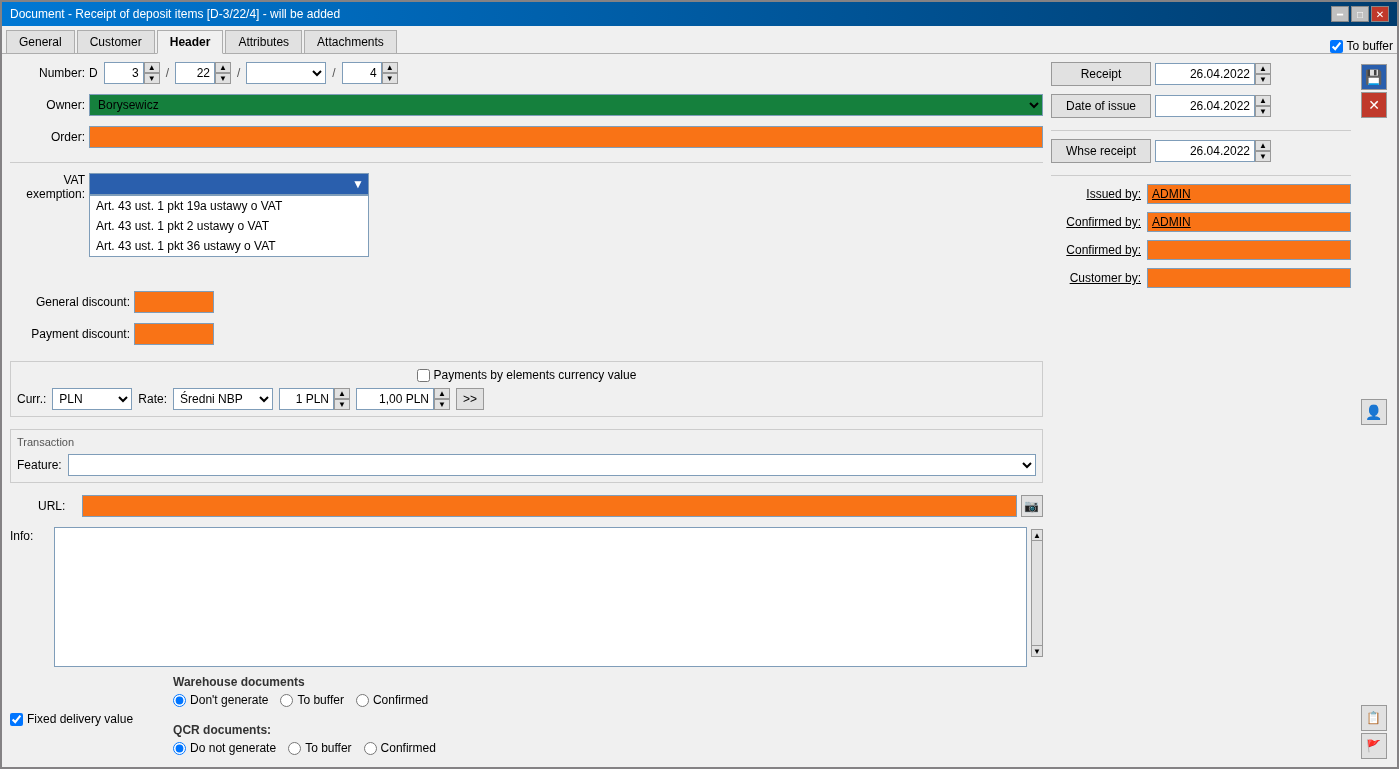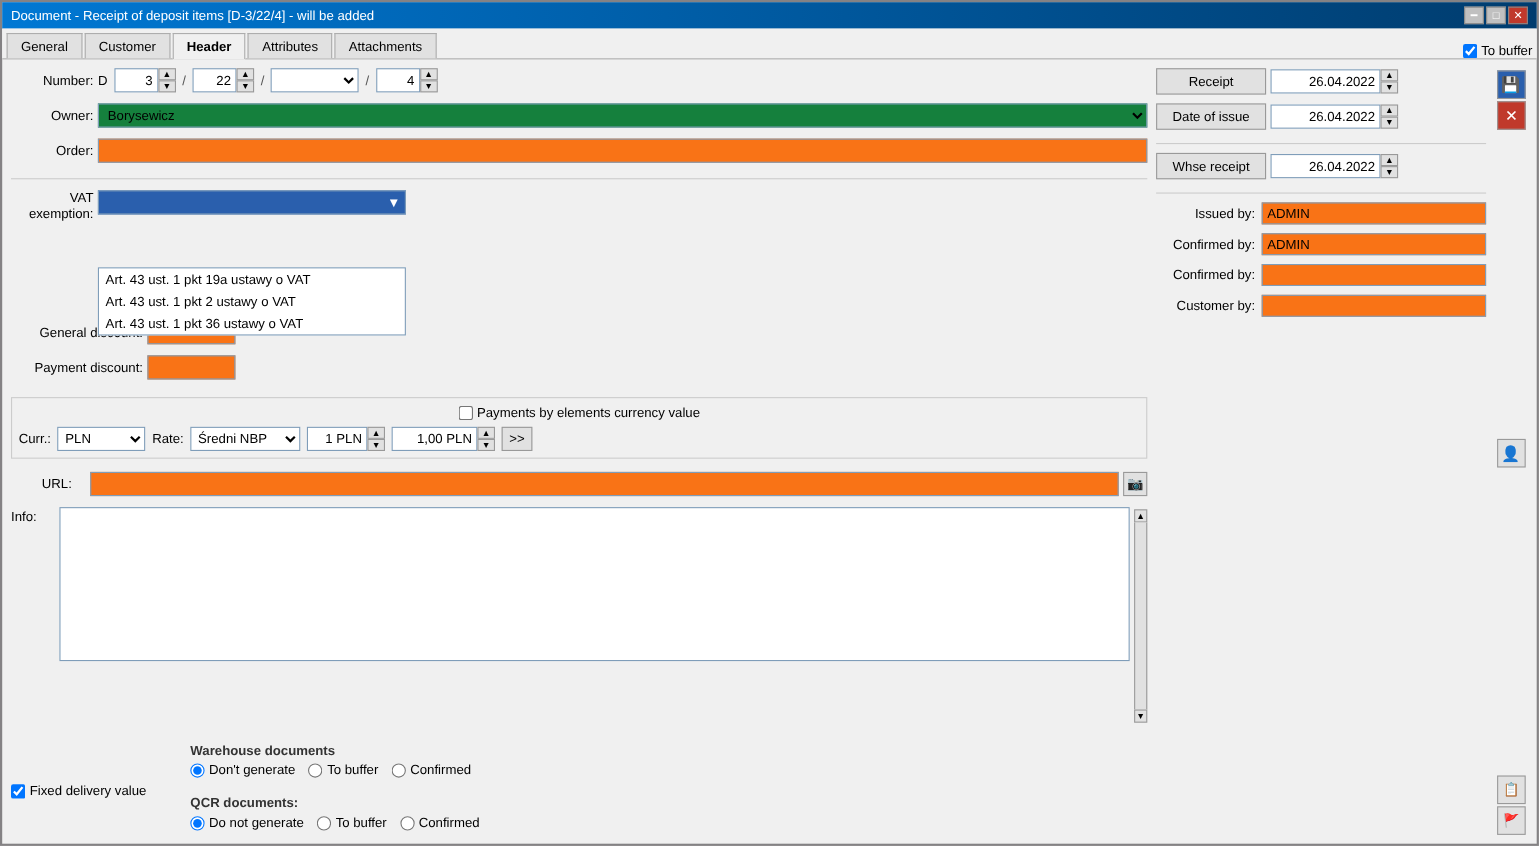--- a/index.html
+++ b/index.html
@@ -25,26 +25,26 @@
     select { height: 22px; border: 1px solid #7f9db9; background: white; padding: 2px; }
     .spin-field { display: flex; align-items: center; }
     .spin-field input { width: 40px; height: 22px; border: 1px solid #7f9db9; background: white; padding: 2px 4px; text-align: right; }
     .spin-btns { display: flex; flex-direction: column; }
     .spin-btns button { width: 16px; height: 11px; border: 1px solid #999; background: #e1e1e1; padding: 0; font-size: 8px; cursor: pointer; line-height: 1; display: flex; align-items: center; justify-content: center; }
     .separator { color: #555; margin: 0 2px; }
     .owner-select { flex: 1; height: 22px; border: 1px solid #7f9db9; background: #15803d; padding: 2px 4px; }
     .vat-row { display: flex; align-items: flex-start; gap: 4px; margin-bottom: 4px; }
     .vat-dropdown-container { position: relative; width: 280px; }
     .vat-select-header { width: 100%; height: 22px; border: 1px solid #7f9db9; background: #2a5fad; color: white; padding: 2px 4px; display: flex; align-items: center; justify-content: space-between; cursor: pointer; }
-    .vat-dropdown-list { position: absolute; top: 22px; left: 0; width: 100%; background: white; border: 1px solid #7f9db9; z-index: 10; margin-top: 48px; }
+    .vat-dropdown-list { position: absolute; top: 22px; left: 0; width: 100%; background: white; border: 1px solid #7f9db9; z-index: 10; }
     .vat-dropdown-item { padding: 3px 6px; cursor: pointer; }
     .receipt-btn { width: 100px; height: 24px; border: 1px solid #999; background: #e1e1e1; padding: 0 8px; cursor: pointer; text-align: center; }
     .date-row { display: flex; align-items: center; gap: 4px; margin-bottom: 4px; }
     .date-input { width: 130px; height: 22px; border: 1px solid #7f9db9; background: white; padding: 2px 4px; }
-    .right-panel-row { display: flex; align-items: center; gap: 6px; margin-bottom: 4px; }
+    .right-panel-row { display: flex; align-items: center; gap: 6px; margin-bottom: 4px; text-decoration: underline; }
     .rp-label { width: 90px; text-align: right; flex-shrink: 0; }
     .rp-value { flex: 1; height: 20px; border: 1px solid #7f9db9; background: white; padding: 2px 4px; }
     .currency-section { border: 1px solid #ccc; padding: 6px; margin-bottom: 6px; }
     .payments-checkbox { display: flex; align-items: center; gap: 4px; justify-content: center; margin-bottom: 6px; }
     .curr-row { display: flex; align-items: center; gap: 6px; }
     .transaction-section { border: 1px solid #ccc; padding: 6px; margin-bottom: 6px; }
     .transaction-title { font-size: 11px; color: #555; margin-bottom: 6px; }
     .feature-row { display: flex; align-items: center; gap: 6px; }
     .feature-select { flex: 1; height: 22px; border: 1px solid #7f9db9; background: white; }
     .url-row { display: flex; align-items: center; gap: 4px; margin-bottom: 4px; }
@@ -189,20 +189,29 @@
             <input type="text" value="1,00 PLN" style="width: 78px;">
             <div class="spin-btns">
                 <button>▲</button>
                 <button>▼</button>
               </div>
           </div>
           <button style="height:22px; border:1px solid #999; background:#e1e1e1; padding:0 6px; cursor:pointer;">&gt;&gt;</button>
         </div>
       </div>
 
+      <div class="transaction-section">
+        <div class="transaction-title">Transaction</div>
+        <div class="feature-row">
+          <span>Feature:</span>
+          <select class="feature-select">
+            <option value=""></option>
+          </select>
+        </div>
+      </div>
 
       <div class="url-row">
         <span style="width:40px;margin-left:28px;">URL:</span>
         <input type="text" class="url-input" style="">
         <div class="url-btn">
           <span>📷</span>
         </div>
       </div>
 
       <div style="display:flex; gap:4px; flex:1; min-height:0;">

